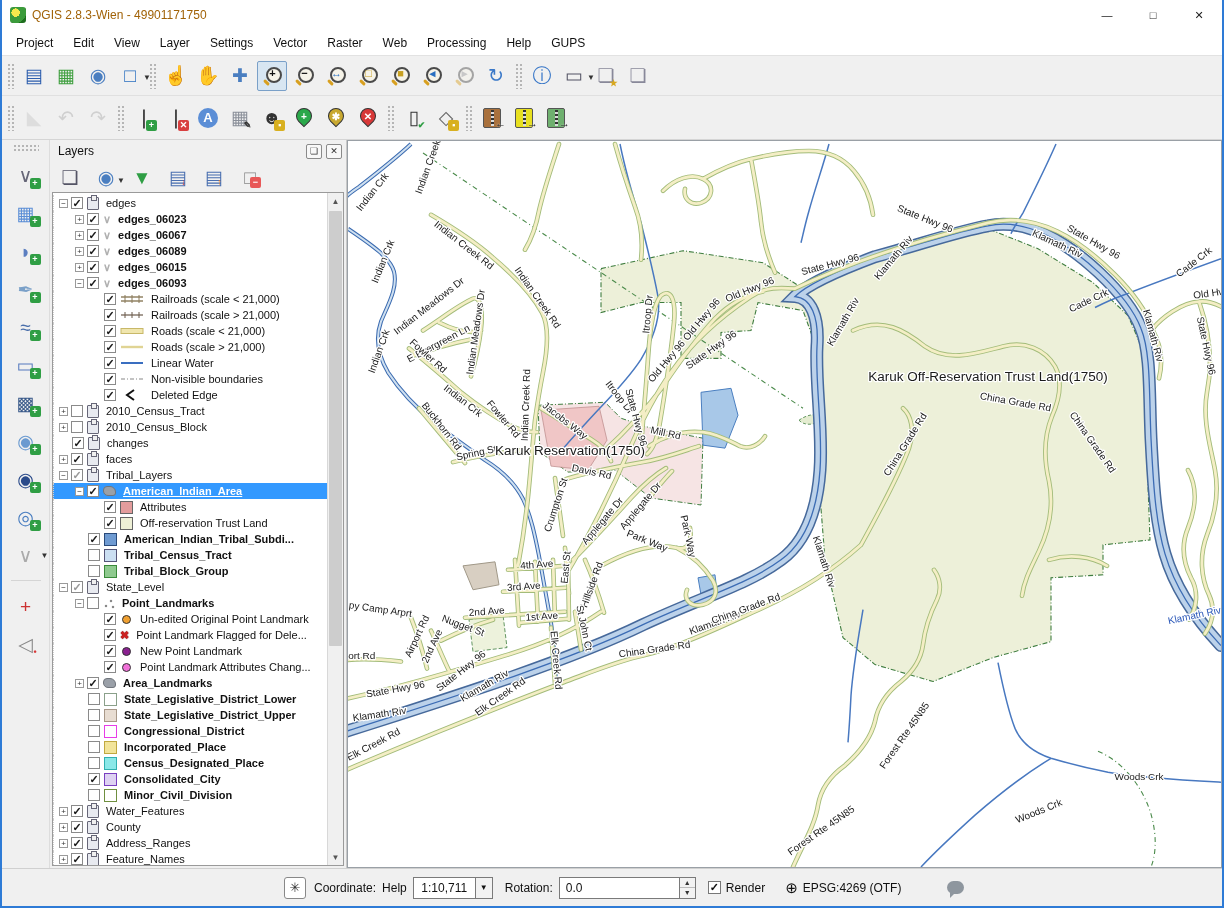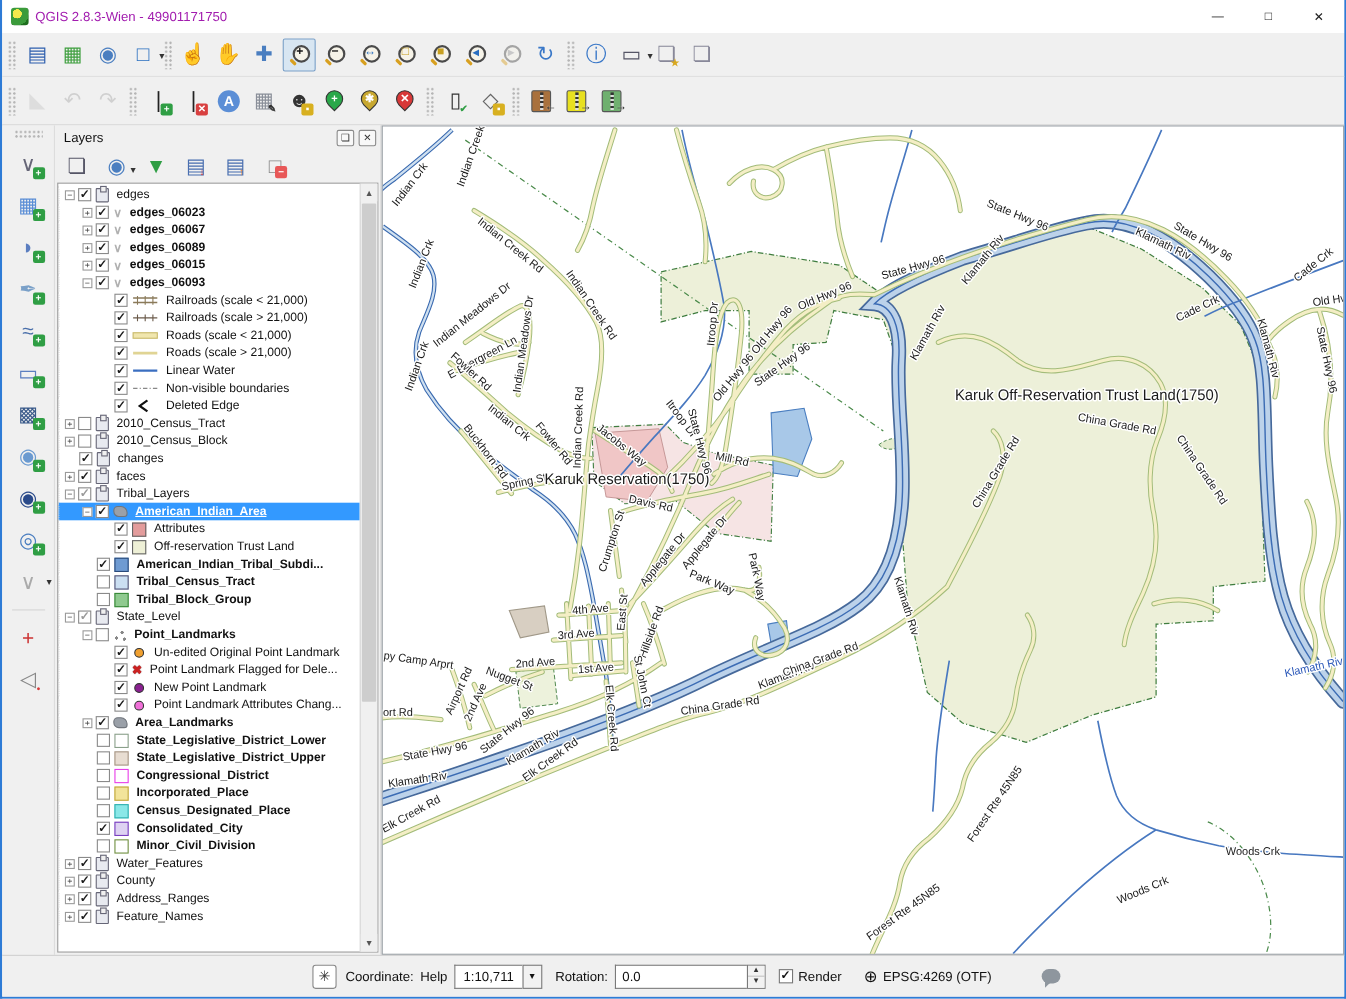--- a/index.html
+++ b/index.html
@@ -3,21 +3,21 @@
 <meta charset="utf-8">
 <style>
   * { margin:0; padding:0; box-sizing:border-box; }
   html,body { width:1224px; height:908px; overflow:hidden; font-family:"Liberation Sans",sans-serif; background:#f0f0f0; }
   #app { width:1224px; height:908px; display:flex; flex-direction:column; border-left:2px solid #2e7bd6; border-right:2px solid #2e7bd6; border-bottom:2px solid #2e7bd6; background:#f0f0f0; }
 
   
   .titlebar { height:30px; background:#fff; display:flex; align-items:center; flex:none; }
   .app-logo { width:16px; height:16px; margin:0 6px 0 8px; border-radius:3px;
     background: radial-gradient(circle at 35% 35%, #f5e94d 0 28%, #3b9b3b 29% 70%, #1e6e1e 71%); flex:none;}
-  .title-text { font-size:12px; color:#a21caf; }
+  .title-text { font-size:12px; color:#a16207; }
   .win-controls { margin-left:auto; display:flex; height:30px; }
   .win-btn { width:46px; height:30px; display:flex; align-items:center; justify-content:center; font-size:11px; color:#222; }
 
   
   .menubar { height:26px; background:#fff; display:flex; align-items:center; padding-left:4px; border-bottom:1px solid #e2e2e2; flex:none;}
   .menu-item { padding:4px 10px; font-size:12px; color:#111; }
 
   
   .toolbar { display:flex; align-items:center; background:#f0f0f0; flex:none; padding-left:2px; }
   .tb1 { height:40px; border-bottom:1px solid #e0e0e0; }
@@ -128,20 +128,33 @@
   <div class="titlebar">
     <div class="app-logo"></div>
     <div class="title-text">QGIS 2.8.3-Wien - 49901171750</div>
     <div class="win-controls" id="win-controls">
         <div class="win-btn">—</div>
         <div class="win-btn">□</div>
         <div class="win-btn close">✕</div>
       </div>
   </div>
 
+  <div class="menubar" id="menubar">
+      <div class="menu-item">Project</div>
+      <div class="menu-item">Edit</div>
+      <div class="menu-item">View</div>
+      <div class="menu-item">Layer</div>
+      <div class="menu-item">Settings</div>
+      <div class="menu-item">Vector</div>
+      <div class="menu-item">Raster</div>
+      <div class="menu-item">Web</div>
+      <div class="menu-item">Processing</div>
+      <div class="menu-item">Help</div>
+      <div class="menu-item">GUPS</div>
+    </div>
 
   <div class="toolbar tb1" id="toolbar-main">
       <div class="grip"></div>
       <div class="tbtn">
         <span class="g" style="color: rgb(46, 95, 174);">▤</span>
       </div>
       <div class="tbtn">
         <span class="g" style="color: rgb(63, 159, 63);">▦</span>
       </div>
       <div class="tbtn">

